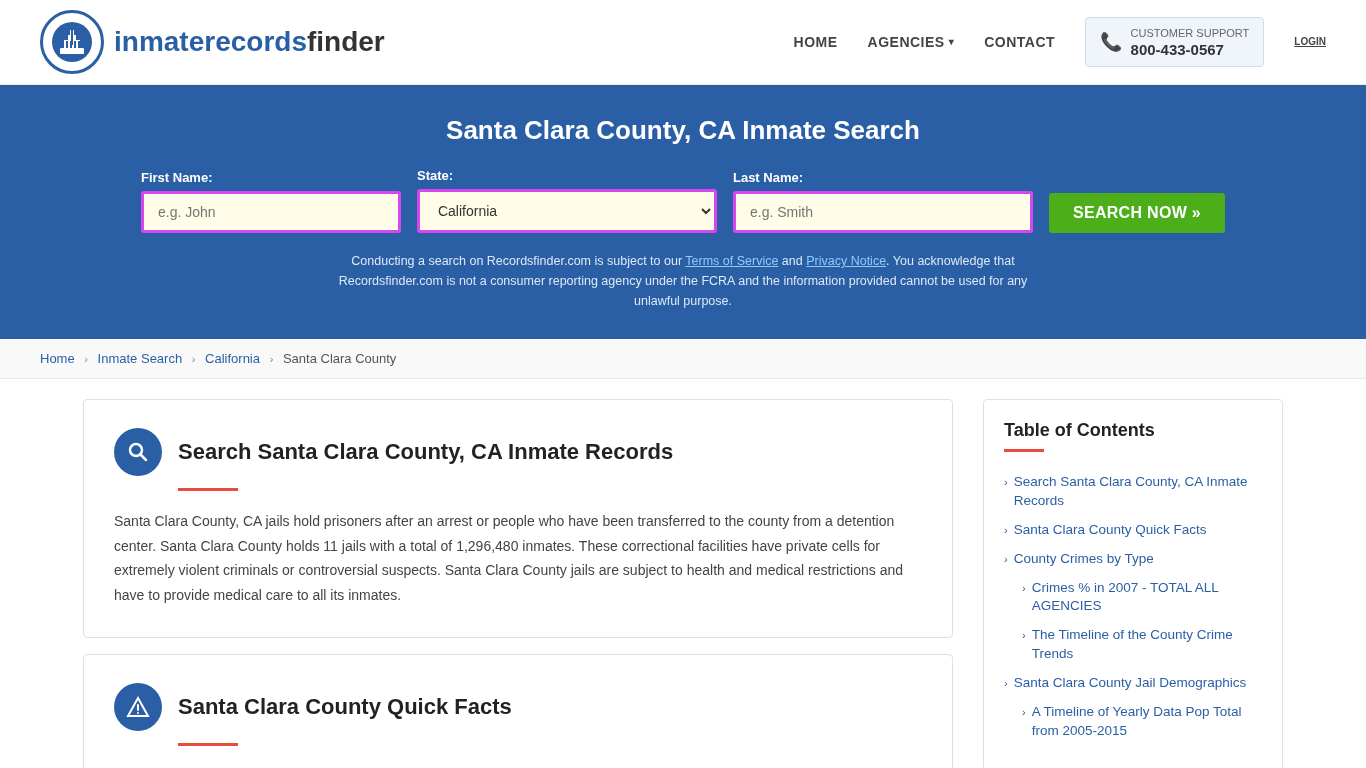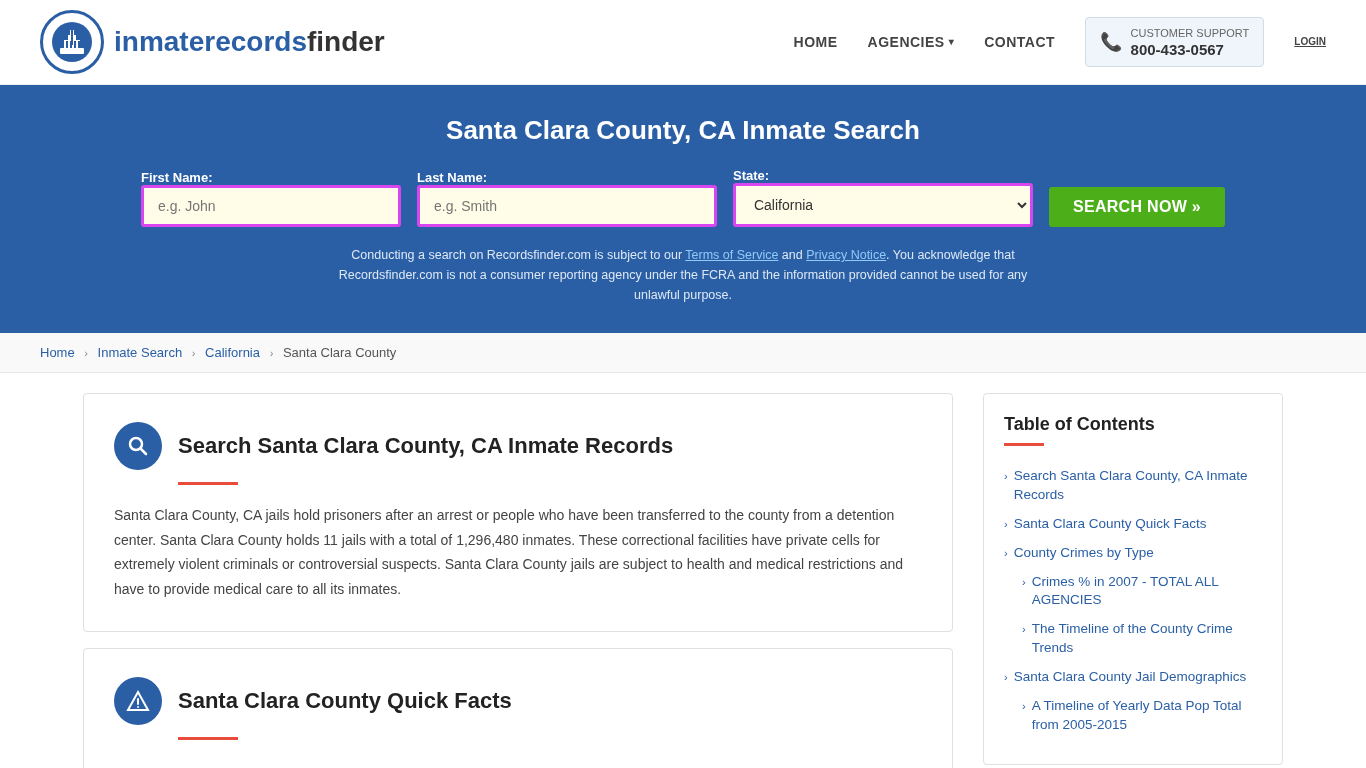--- a/index.html
+++ b/index.html
@@ -82,21 +82,21 @@
       font-weight: 700;
       margin-bottom: 22px;
     }
     .search-form {
       display: flex;
       align-items: flex-end;
       justify-content: center;
       gap: 16px;
       margin-bottom: 18px;
     }
-    .form-group { display: flex; flex-direction: column; }
+    .form-group { display: flex; flex-direction: column; gap: 6px; }
     .form-group label { color: #fff; font-size: 13px; font-weight: 600; text-align: left; }
     .form-group input, .form-group select {
       background: #fffde7;
       border: 3px solid #d946ef;
       border-radius: 3px;
       padding: 10px 14px;
       font-size: 14px;
       color: #aaa;
       outline: none;
     }
@@ -275,37 +275,37 @@
   </nav>
 </header>
 
 <section class="hero">
   <h1>Santa Clara County, CA Inmate Search</h1>
   <div class="search-form">
     <div class="form-group first">
       <label>First Name:</label>
       <input type="text" placeholder="e.g. John" style="">
     </div>
-    <div class="form-group last">
-      <label>Last Name:</label>
-      <input type="text" placeholder="e.g. Smith" style="">
-    </div>
     <div class="form-group state">
       <label>State:</label>
       <select>
         <option>California</option>
         <option>Alabama</option>
         <option>Alaska</option>
         <option>Arizona</option>
         <option>Arkansas</option>
         <option>Colorado</option>
         <option>Connecticut</option>
         <option>Florida</option>
       </select>
     </div>
+    <div class="form-group last">
+      <label>Last Name:</label>
+      <input type="text" placeholder="e.g. Smith" style="">
+    </div>
     <button class="search-btn">SEARCH NOW »</button>
   </div>
   <p class="hero-disclaimer">
     Conducting a search on Recordsfinder.com is subject to our <a href="#">Terms of Service</a> and <a href="#">Privacy Notice</a>. You acknowledge that Recordsfinder.com is not a consumer reporting agency under the FCRA and the information provided cannot be used for any unlawful purpose.
   </p>
 </section>
 
 <nav class="breadcrumb">
   <a href="#">Home</a>
   <span class="sep">›</span>

